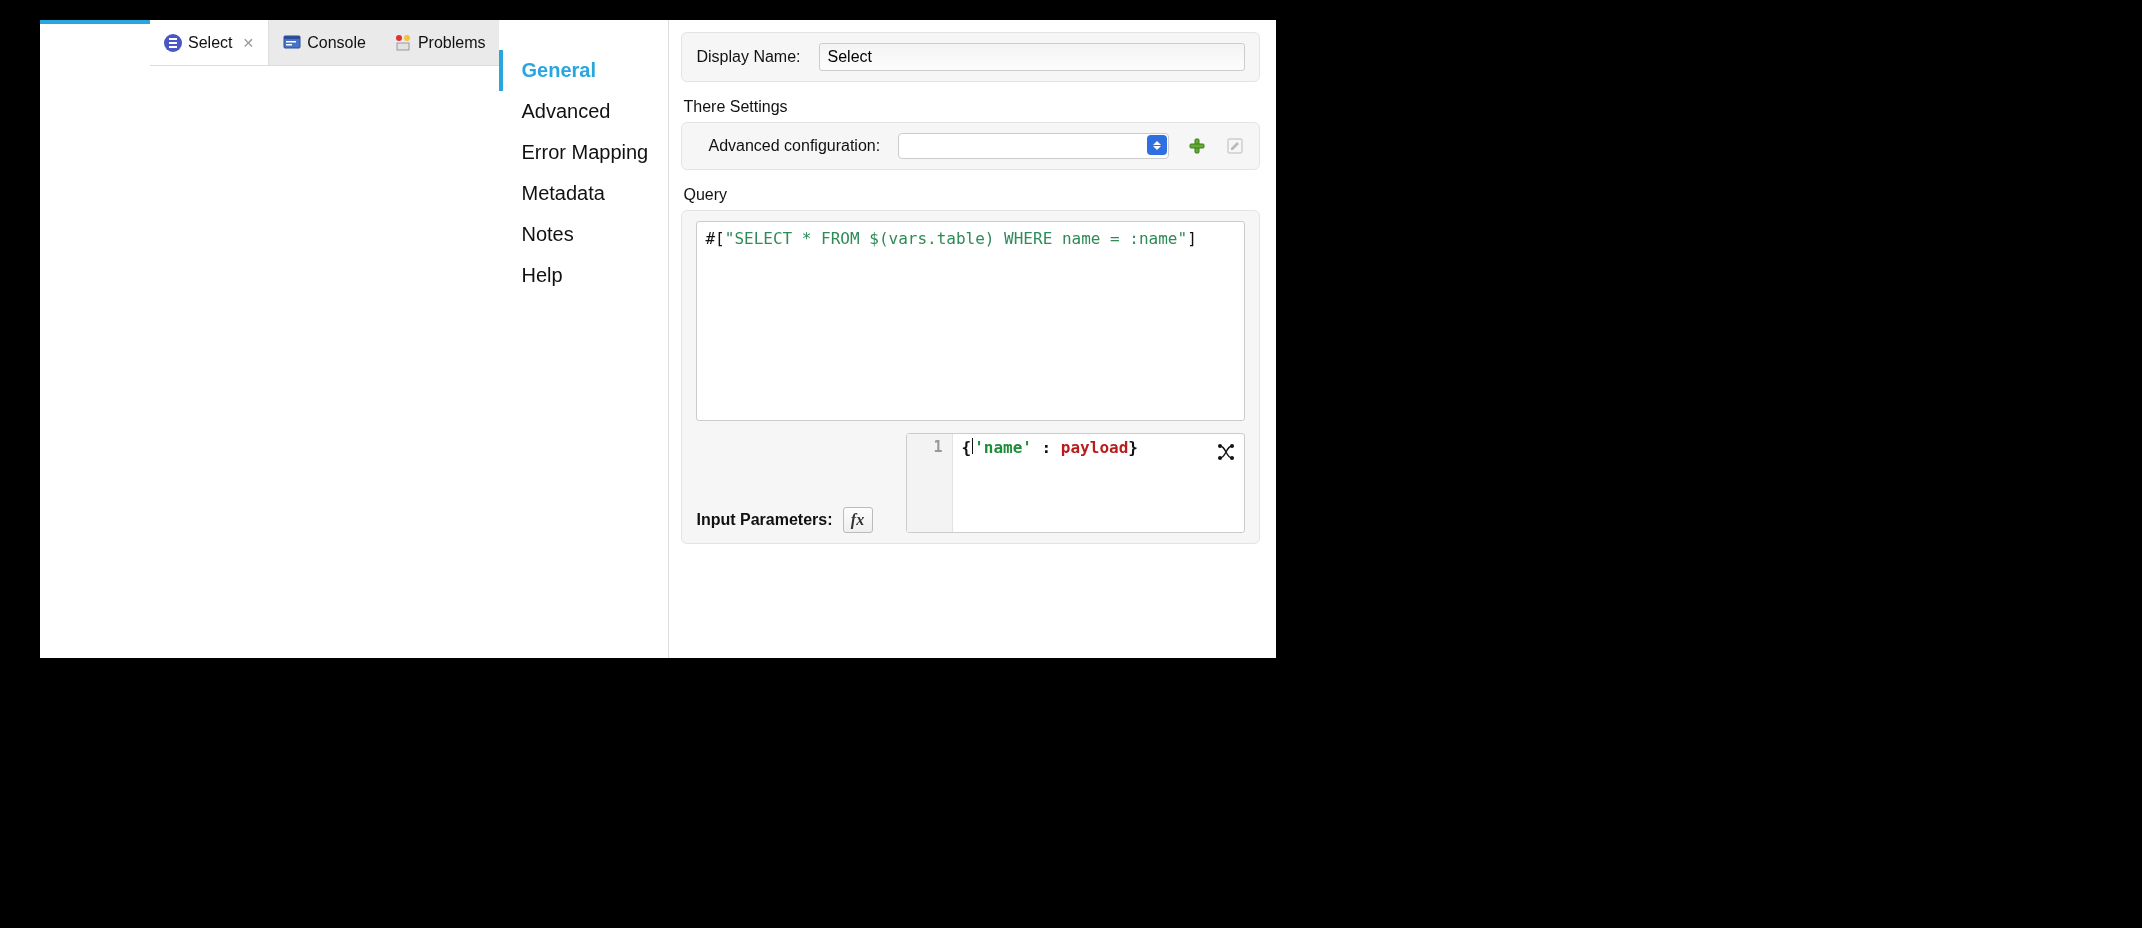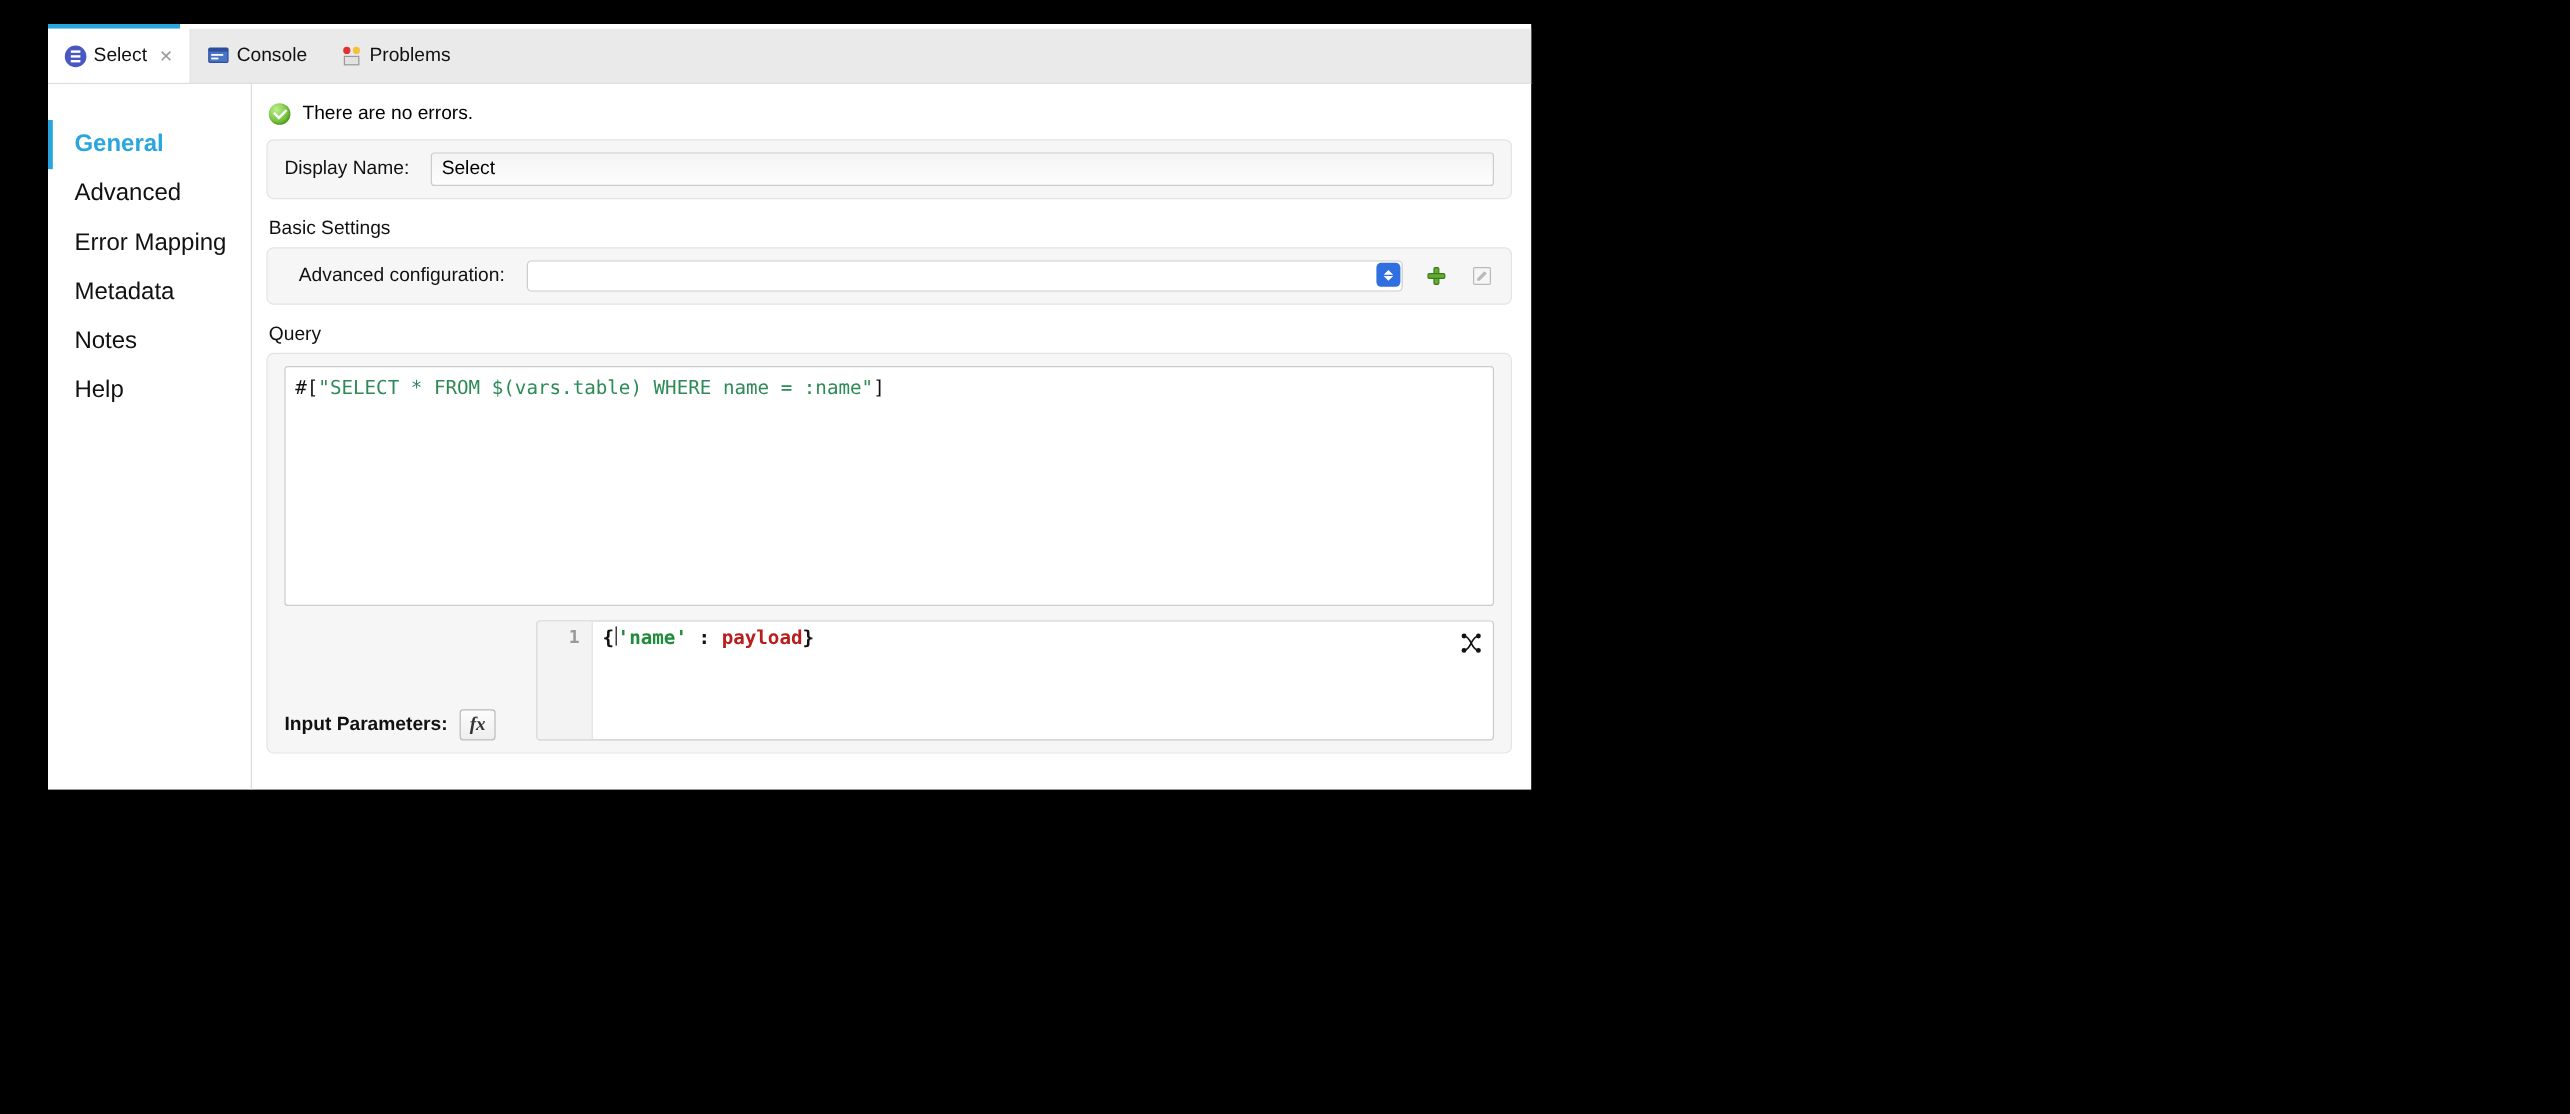--- a/index.html
+++ b/index.html
@@ -11,21 +11,21 @@
       overflow: hidden;
     }
     .app {
       position: absolute;
       left: 40px;
       top: 20px;
       width: 1236px;
       height: 638px;
       background: #fff;
       display: flex;
-      flex-direction: column;
+      flex-direction: row;
     }
     .top-blue {
       height: 4px;
       width: 110px;
       background: #29a6dd;
     }
     .tabbar {
       display: flex;
       align-items: center;
       height: 46px;
@@ -303,33 +303,29 @@
       <div class="side-item active"><span>General</span></div>
       <div class="side-item"><span>Advanced</span></div>
       <div class="side-item"><span>Error Mapping</span></div>
       <div class="side-item"><span>Metadata</span></div>
       <div class="side-item"><span>Notes</span></div>
       <div class="side-item"><span>Help</span></div>
     </div>
 
     <div class="main">
 
-      <div class="status-row">
-        <span class="ok-icon"></span>
-        <span>There are no errors.</span>
-      </div>
 
       <div class="panel">
         <div class="row">
           <span class="label">Display Name:</span>
           <input class="input-text" type="text" value="Select" style="">
         </div>
       </div>
 
-      <div class="section-title">Basic Settings</div>
+      <div class="section-title">There Settings</div>
       <div class="panel indent">
         <div class="row">
           <span class="label">Advanced configuration:</span>
           <div class="combo-wrap">
             <div class="combo"></div>
             <div class="combo-btn"></div>
           </div>
           <span class="icon-btn plus-icon">
             <svg viewBox="0 0 18 18">
                 <rect x="7" y="2" width="4" height="14" rx="1" fill="#5fae2e" stroke="#3e7a1e"></rect>

